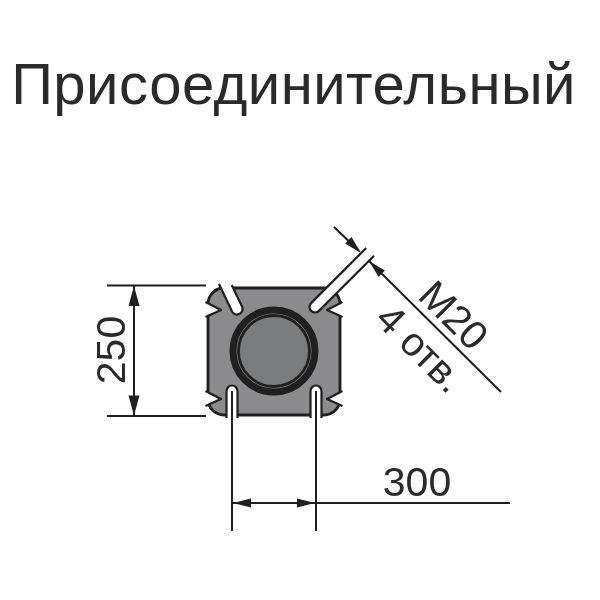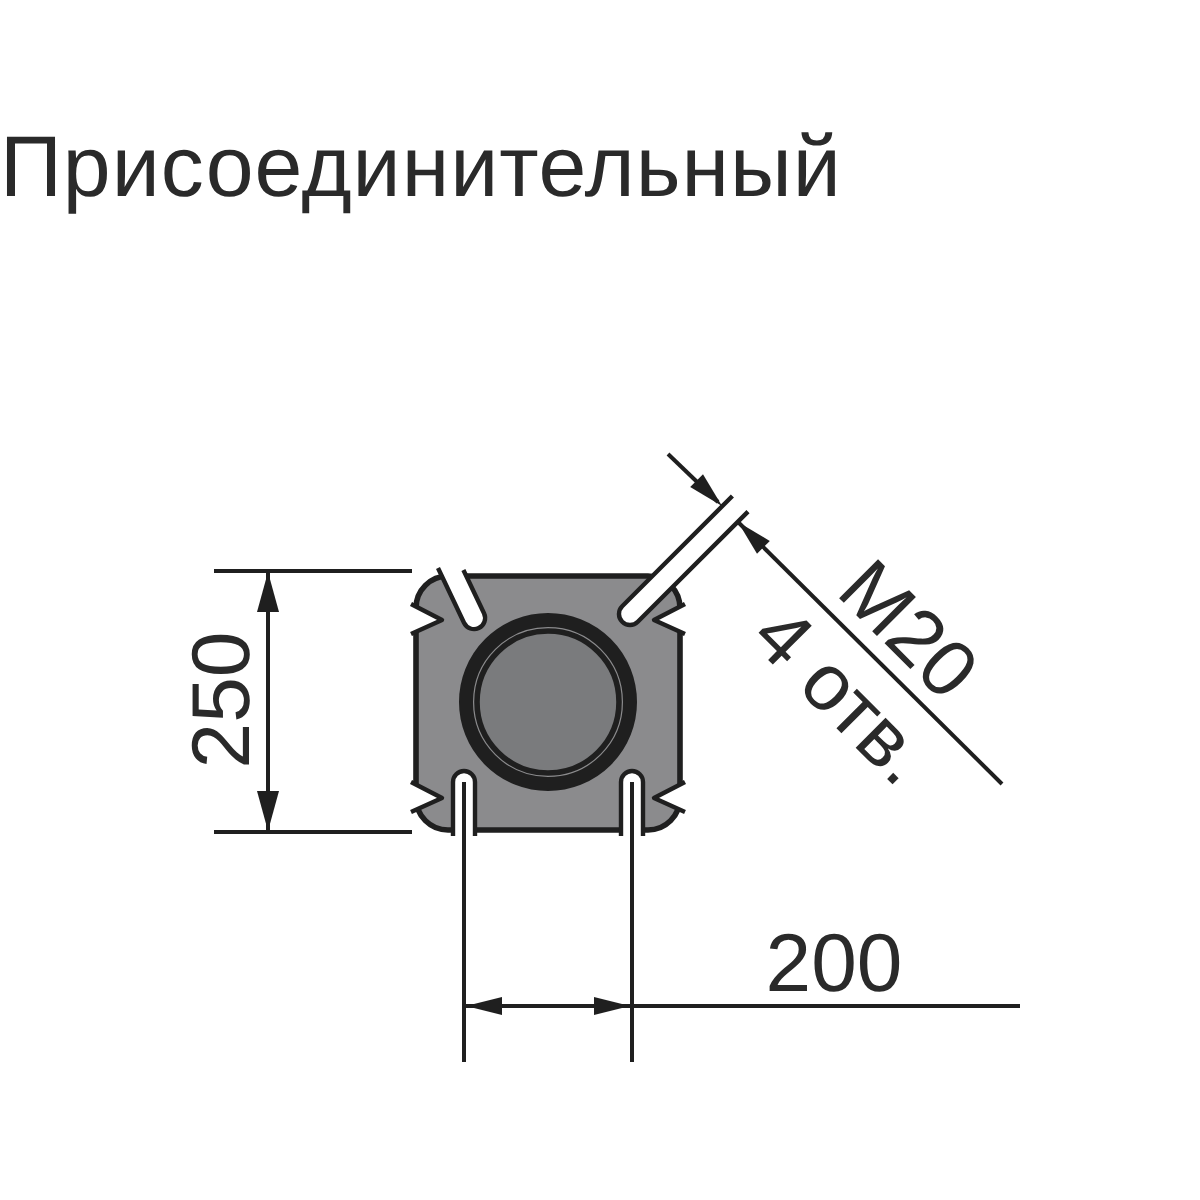--- a/index.html
+++ b/index.html
@@ -16,22 +16,22 @@
   .outline{stroke:#1f1f1f;stroke-width:2.8;}
   .cut{fill:#ffffff;stroke:#1f1f1f;stroke-width:2.2;stroke-linejoin:round;stroke-linecap:butt;}
   .arrow{fill:#1f1f1f;stroke:none;}
   .label{
     position:absolute;
     color:#2a2a2a;
     white-space:nowrap;
   }
   #title{
     left:0;width:576px;top:58px;
-    text-align:left;
-    font-size:43px;line-height:52px;
+    text-align:right;
+    font-size:58px;line-height:52px;
     letter-spacing:0.5px;
   }
   #dim-250-label{
     left:111px;top:350px;
     font-size:41px;
     transform:translate(-50%,-50%) rotate(-90deg);
   }
   #dim-180-label{
     left:417px;top:482px;
     font-size:41px;
@@ -83,20 +83,20 @@
     <line class="ln" x1="369" y1="261" x2="501" y2="392"></line>
     <polygon class="arrow" points="369,261 378.5,276.9 384.9,270.5"></polygon>
   </svg>
 
   <div id="title" class="label">
     <div>Присоединительный</div>
   </div>
 
   <div id="dim-250-label" class="label">250</div>
 
-  <div id="dim-180-label" class="label">200</div>
+  <div id="dim-180-label" class="label">300</div>
 
   <div id="hole-callout-label" class="label">
     <div>М20</div>
     <div>4 отв.</div>
   </div>
 
 </div>
 
 </body></html>

